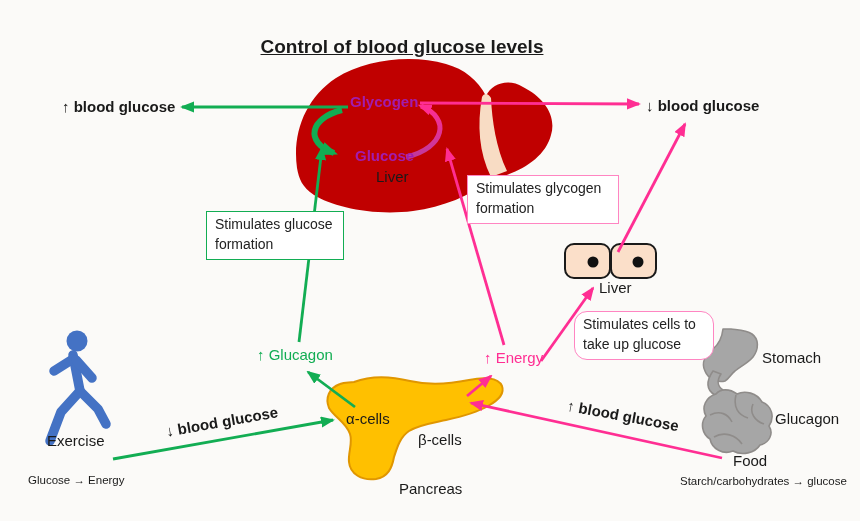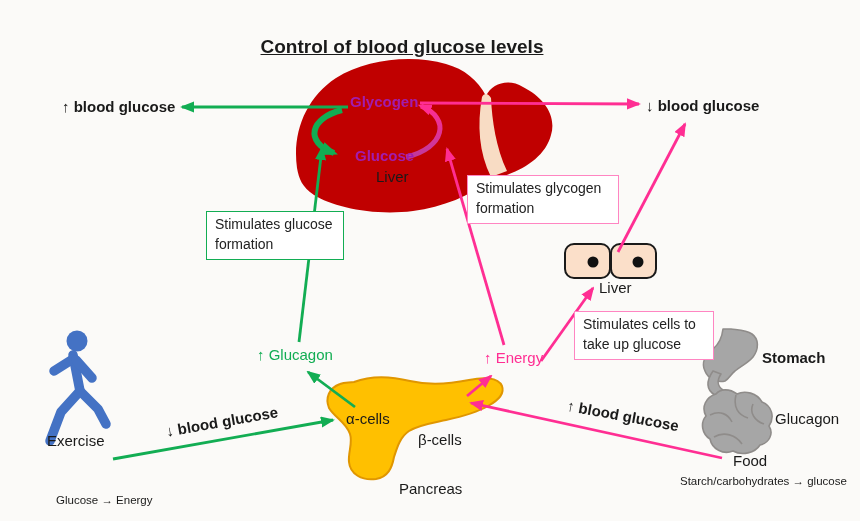--- a/index.html
+++ b/index.html
@@ -128,34 +128,34 @@
 
   <div class="lbl bold white" style="left:350px; top:93px;">Glycogen</div>
   <div class="lbl bold white" style="left:355px; top:147px;">Glucose</div>
   <div class="lbl" style="left:376px; top:168px;">Liver</div>
 
   <div class="lbl bold" style="left:62px; top:98px;">↑ blood glucose</div>
   <div class="lbl bold" style="left:646px; top:97px;">↓ blood glucose</div>
 
   <div class="note-box note-green" style="left:178px; top:211px; width:120px;margin-left:28px;">Stimulates glucose formation</div>
   <div class="note-box note-pink" style="left:467px; top:175px; width:134px;">Stimulates glycogen formation</div>
-  <div class="note-box note-pink" style="left:574px; top:311px; width:122px;">Stimulates cells to take up glucose</div>
+  <div class="note-box note-pink" style="left:574px; top:311px; width:122px;border-radius:13px;">Stimulates cells to take up glucose</div>
 
   <div class="lbl" style="left:599px; top:279px;">Liver</div>
 
   <div class="lbl green" style="left:257px; top:346px;">↑ Glucagon</div>
   <div class="lbl pink" style="left:484px; top:349px;">↑ Energy</div>
 
   <div class="lbl" style="left:418px; top:383px;margin-top:48px;">β-cells</div>
   <div class="lbl" style="left:346px; top:410px;">α-cells</div>
   <div class="lbl" style="left:399px; top:437px;margin-top:43px;">Pancreas</div>
 
   <div class="lbl bold rot-left ctr" style="left:160px; top:413px; width:124px;">↓ blood glucose</div>
   <div class="lbl" style="left:47px; top:432px;">Exercise</div>
-  <div class="lbl small" style="left:28px; top:494px;margin-left:28px;">Glucose → Energy</div>
+  <div class="lbl small" style="left:28px; top:474px;">Glucose → Energy</div>
 
   <div class="lbl bold rot-right ctr" style="left:562px; top:407px; width:122px;">↑ blood glucose</div>
-  <div class="lbl" style="left:762px; top:349px;font-weight:bold;">Stomach</div>
+  <div class="lbl" style="left:762px; top:349px;">Stomach</div>
   <div class="lbl" style="left:775px; top:410px;">Glucagon</div>
   <div class="lbl" style="left:733px; top:452px;">Food</div>
   <div class="lbl small" style="left:680px; top:475px;">Starch/carbohydrates → glucose</div>
 
 </div>
 
 </body></html>

